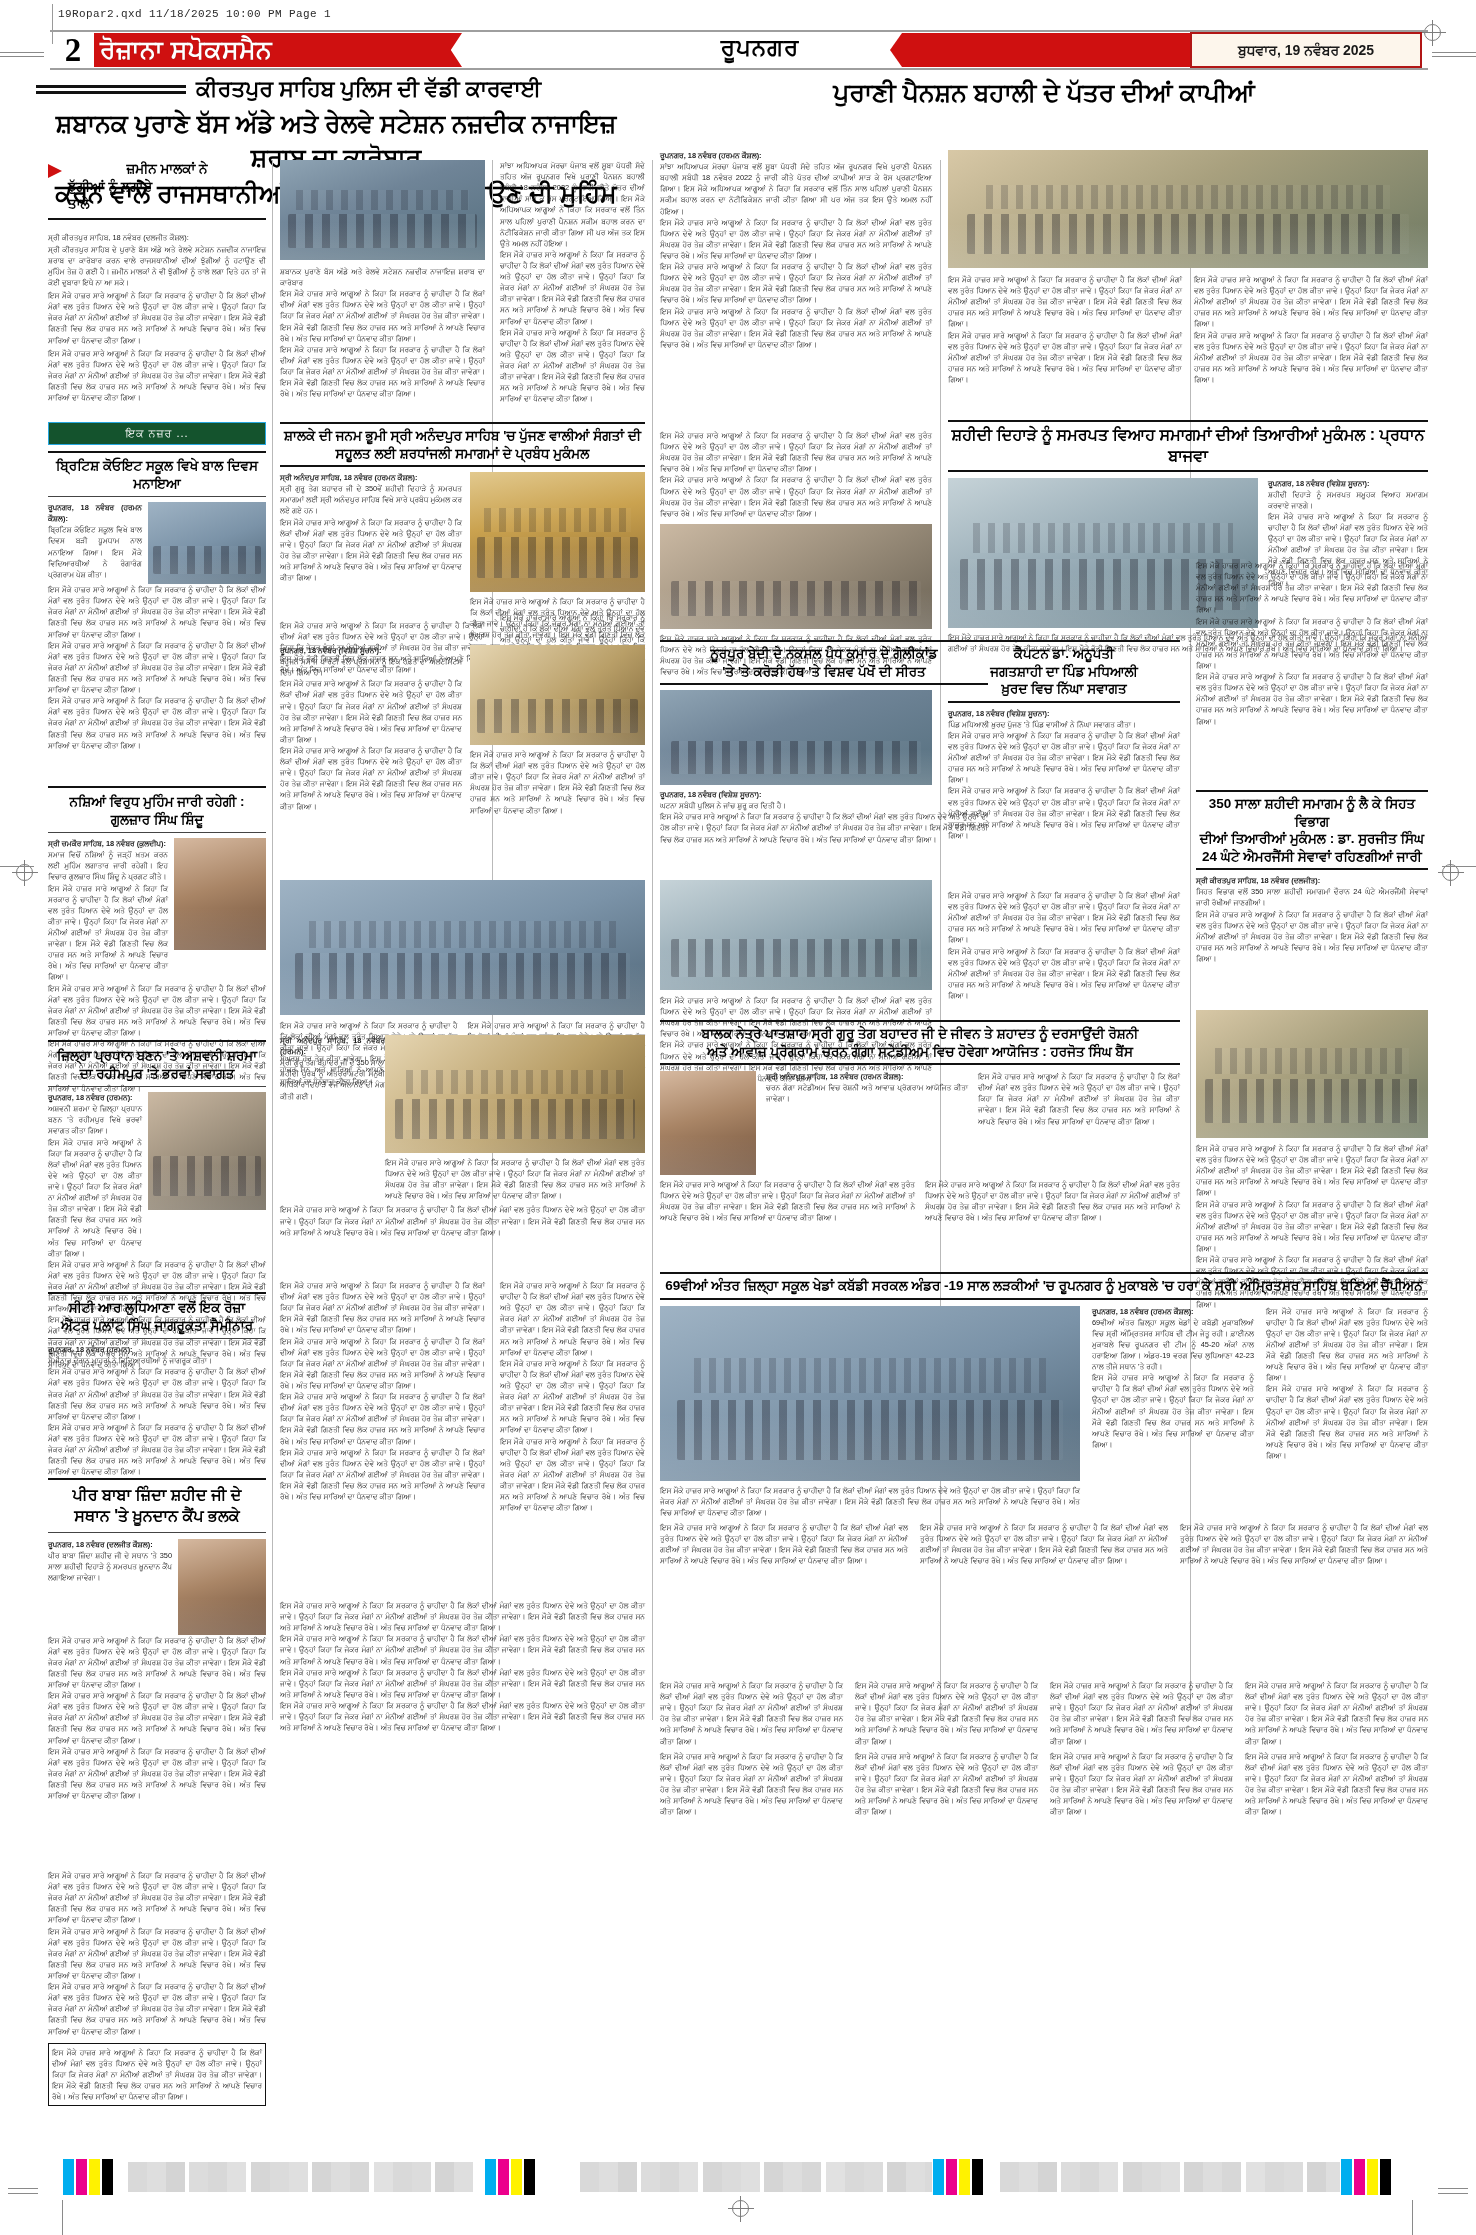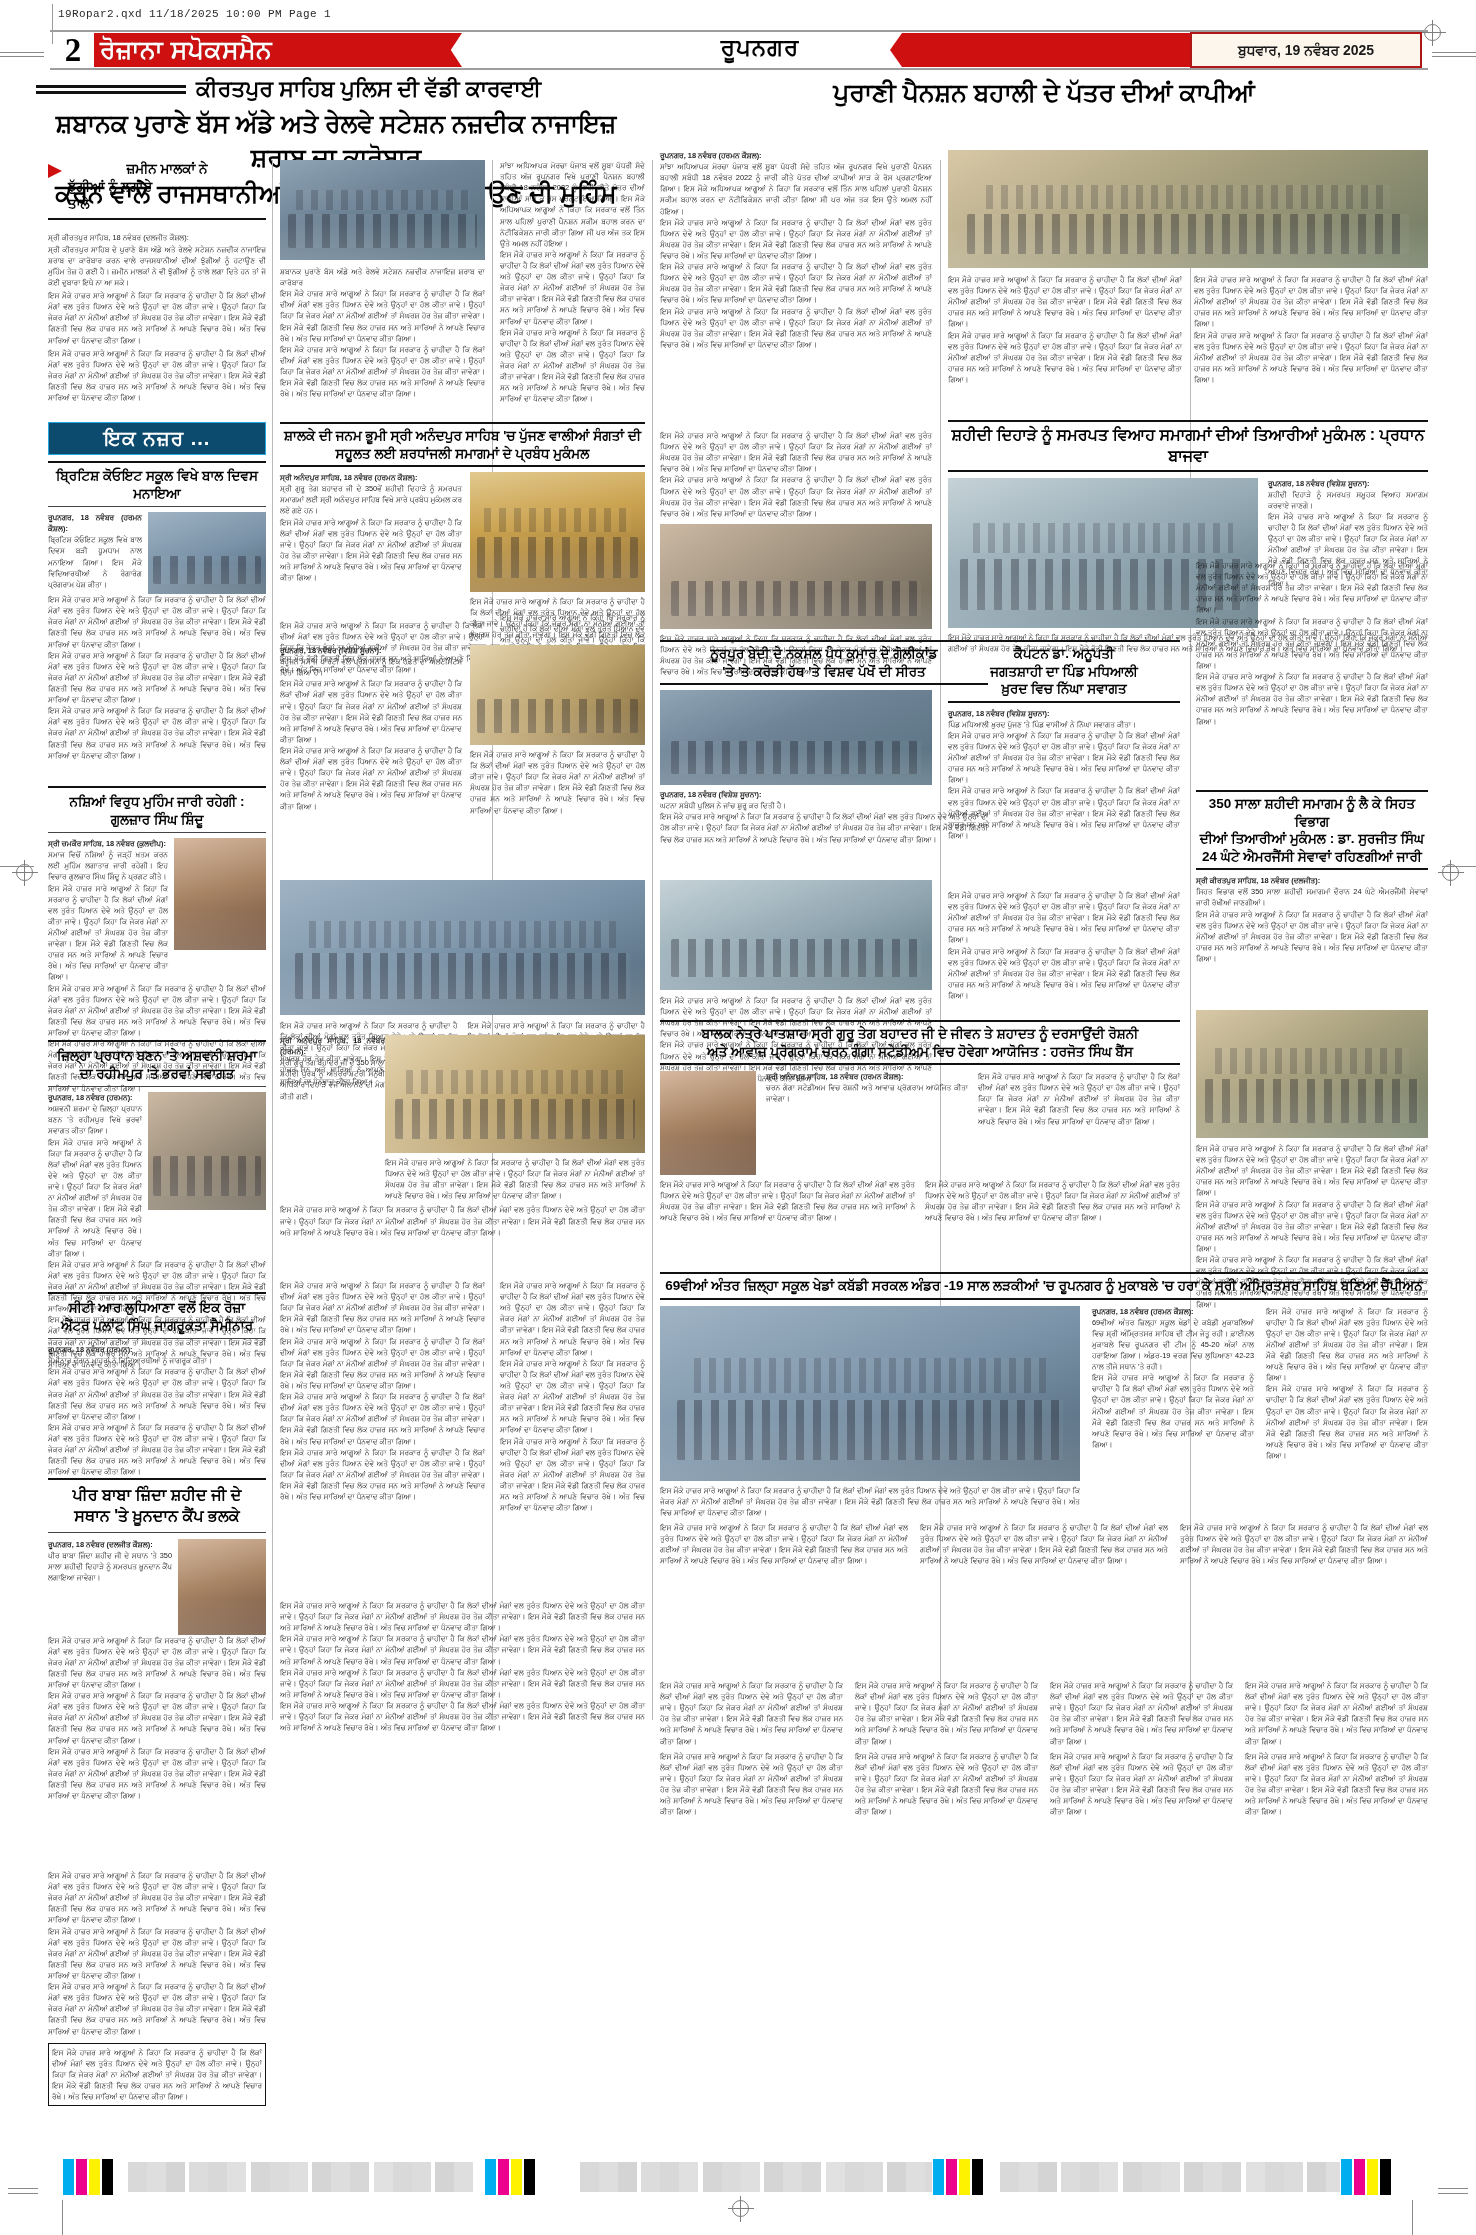--- a/index.html
+++ b/index.html
@@ -117,21 +117,21 @@
   .ph-row { position:absolute; left:4%; right:4%; bottom:12%; height:34%;
     background:
       repeating-linear-gradient(90deg, rgba(30,30,40,.45) 0 8px, rgba(255,255,255,.05) 8px 17px);
     border-radius:2px; opacity:.75; }
   .ph-row2 { position:absolute; left:8%; right:8%; bottom:50%; height:20%;
     background: repeating-linear-gradient(90deg, rgba(40,40,50,.35) 0 7px, rgba(255,255,255,.06) 7px 15px);
     opacity:.6; }
 
   
   .nazar {
-    background:#0c4a6e; color:#fff; font-weight:bold; font-size:20px;
+    background:#14532d; color:#fff; font-weight:normal; font-size:11px;
     padding:4px 8px; text-align:center; letter-spacing:1px;
   }
   .nazar-wrap { border:1px solid #27a7e0; }
 
   
   .cmyk { position:absolute; height:38px; display:flex; }
   .cmyk i { display:block; width:13px; height:38px; border:1px solid #fff; }
   .grey-ramp { position:absolute; height:30px; }
   .grey-ramp i { display:inline-block; width:19px; height:30px; vertical-align:top; }
 

